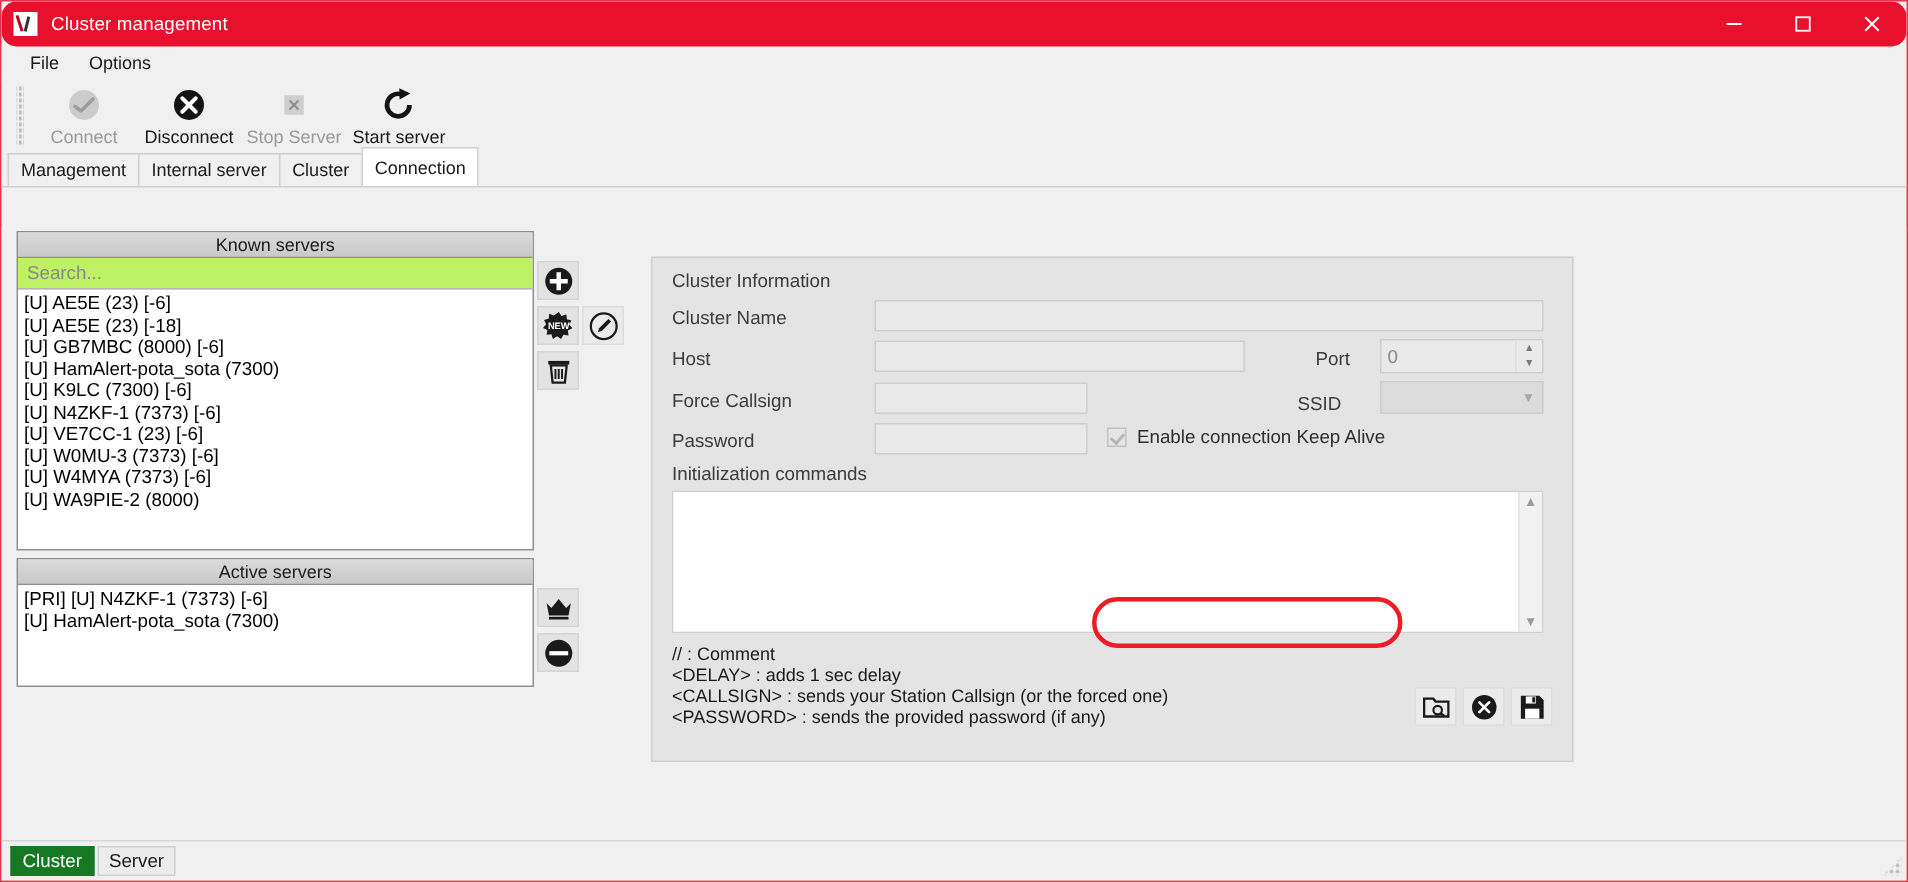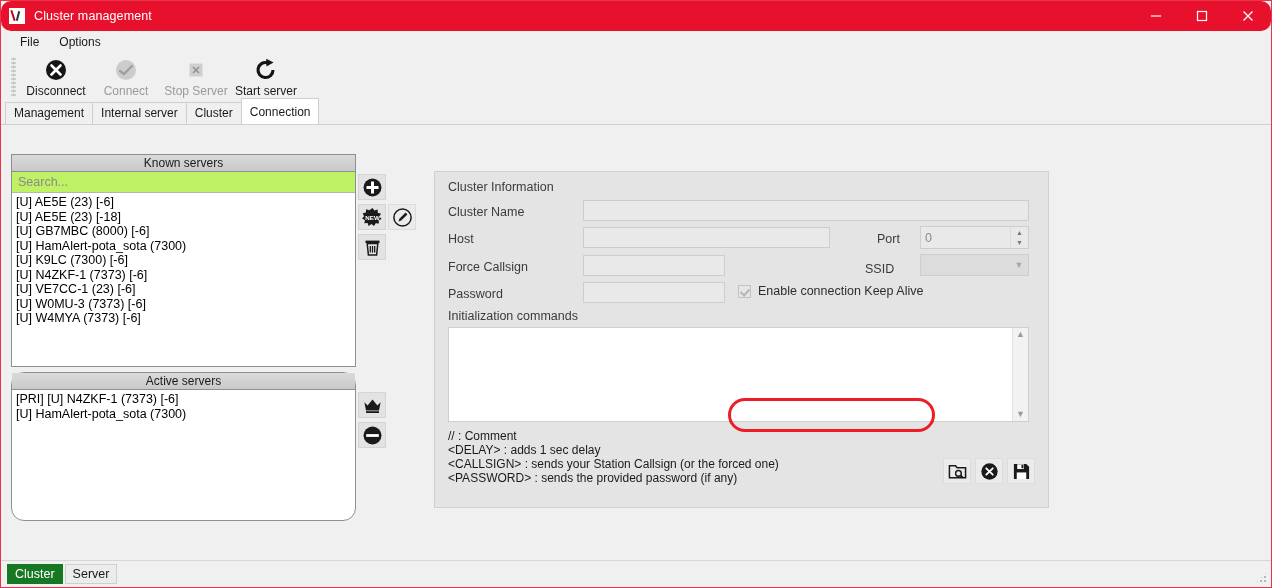--- a/index.html
+++ b/index.html
@@ -465,39 +465,39 @@
   </div>
 
   <div class="menubar">
     <div class="menu-item">File</div>
     <div class="menu-item">Options</div>
   </div>
 
   <div class="toolbar">
     <div class="tb-grip"></div>
 
+    <div class="tb-btn disabled">
+      <div class="tb-icon">
+        <svg width="24" height="24" viewBox="0 0 24 24">
+          <circle cx="12" cy="12" r="10" fill="#cccccc"></circle>
+          <path d="M6 13 L10 16 L18 8" fill="none" stroke="#9e9e9e" stroke-width="2.4" stroke-linecap="round" stroke-linejoin="round"></path>
+        </svg>
+      </div>
+      <div class="tb-label">Connect</div>
+    </div>
+
     <div class="tb-btn">
       <div class="tb-icon">
         <svg width="24" height="24" viewBox="0 0 24 24">
           <circle cx="12" cy="12" r="10" fill="#141414"></circle>
           <line x1="7.5" y1="7.5" x2="16.5" y2="16.5" stroke="#fff" stroke-width="2.6" stroke-linecap="round"></line>
           <line x1="16.5" y1="7.5" x2="7.5" y2="16.5" stroke="#fff" stroke-width="2.6" stroke-linecap="round"></line>
         </svg>
       </div>
       <div class="tb-label">Disconnect</div>
-    </div>
-
-    <div class="tb-btn disabled">
-      <div class="tb-icon">
-        <svg width="24" height="24" viewBox="0 0 24 24">
-          <circle cx="12" cy="12" r="10" fill="#cccccc"></circle>
-          <path d="M6 13 L10 16 L18 8" fill="none" stroke="#9e9e9e" stroke-width="2.4" stroke-linecap="round" stroke-linejoin="round"></path>
-        </svg>
-      </div>
-      <div class="tb-label">Connect</div>
     </div>
 
     <div class="tb-btn disabled">
       <div class="tb-icon">
         <svg width="24" height="24" viewBox="0 0 24 24">
           <rect x="5.5" y="5.5" width="13" height="13" fill="#cfcfcf"></rect>
           <line x1="9" y1="9" x2="15" y2="15" stroke="#8f8f8f" stroke-width="1.5"></line>
           <line x1="15" y1="9" x2="9" y2="15" stroke="#8f8f8f" stroke-width="1.5"></line>
         </svg>
       </div>
@@ -532,20 +532,21 @@
       <div class="list-body">
         <div class="list-row">[U] AE5E (23) [-6]</div>
         <div class="list-row">[U] AE5E (23) [-18]</div>
         <div class="list-row">[U] GB7MBC (8000) [-6]</div>
         <div class="list-row">[U] HamAlert-pota_sota (7300)</div>
         <div class="list-row">[U] K9LC (7300) [-6]</div>
         <div class="list-row">[U] N4ZKF-1 (7373) [-6]</div>
         <div class="list-row">[U] VE7CC-1 (23) [-6]</div>
         <div class="list-row">[U] W0MU-3 (7373) [-6]</div>
         <div class="list-row">[U] W4MYA (7373) [-6]</div>
+        <div class="list-row">[U] WA9PIE-2 (8000)</div>
       </div>
     </div>
 
     <div class="sq-btn" style="left:357px; top:23px;">
       <svg width="21" height="21" viewBox="0 0 21 21">
         <circle cx="10.5" cy="10.5" r="9" fill="#1a1a1a"></circle>
         <rect x="9" y="4.5" width="3" height="12" fill="#fff"></rect>
         <rect x="4.5" y="9" width="12" height="3" fill="#fff"></rect>
       </svg>
     </div>
@@ -564,21 +565,21 @@
     <div class="sq-btn" style="left:357px; top:83px;">
       <svg width="21" height="21" viewBox="0 0 21 21">
         <rect x="3.5" y="3.6" width="14" height="2.4" fill="#1a1a1a"></rect>
         <path d="M5.2 6.6 L15.8 6.6 L14.6 18 L6.4 18 Z" fill="none" stroke="#1a1a1a" stroke-width="1.5"></path>
         <line x1="8.3" y1="9" x2="8.3" y2="15.6" stroke="#1a1a1a" stroke-width="1.3"></line>
         <line x1="10.5" y1="9" x2="10.5" y2="15.6" stroke="#1a1a1a" stroke-width="1.3"></line>
         <line x1="12.7" y1="9" x2="12.7" y2="15.6" stroke="#1a1a1a" stroke-width="1.3"></line>
       </svg>
     </div>
 
-    <div class="list-panel" style="left:10px; top:221px; width:345px; height:149px;border-radius:13px;">
+    <div class="list-panel" style="left:10px; top:221px; width:345px; height:86px;">
       <div class="panel-header">Active servers</div>
       <div class="list-body">
         <div class="list-row">[PRI] [U] N4ZKF-1 (7373) [-6]</div>
         <div class="list-row">[U] HamAlert-pota_sota (7300)</div>
       </div>
     </div>
 
     <div class="sq-btn" style="left:357px; top:241px;">
       <svg width="21" height="21" viewBox="0 0 21 21">
         <path d="M2.4 7.2 L5.6 10.4 L10.5 4.4 L15.4 10.4 L18.6 7.2 L17 15.4 L4 15.4 Z" fill="#1a1a1a"></path>

